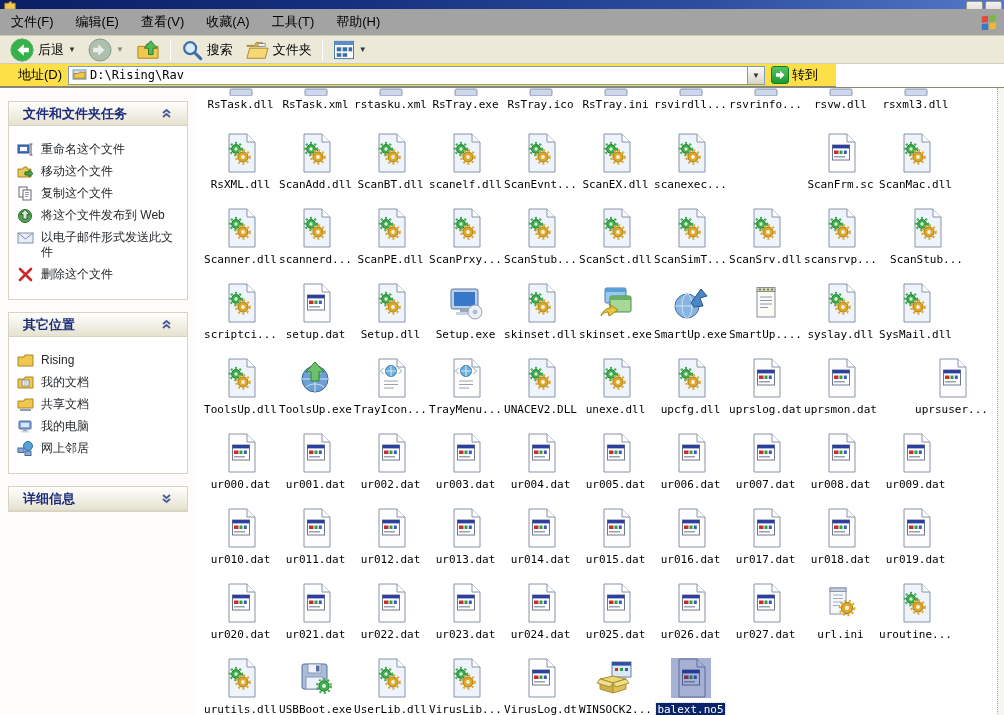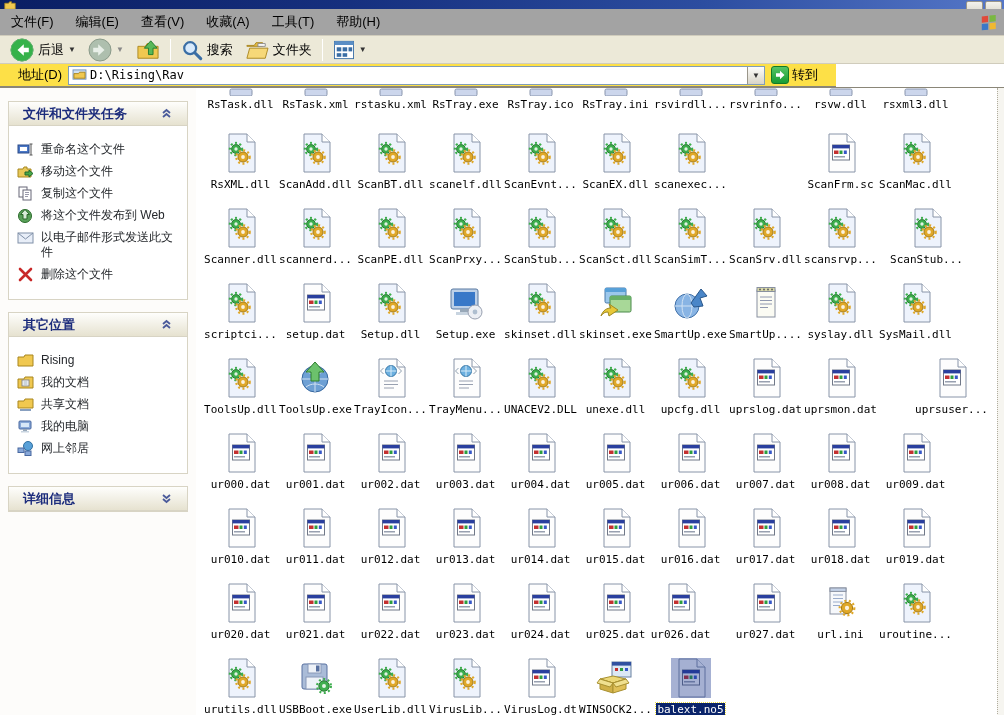--- a/index.html
+++ b/index.html
@@ -1343,21 +1343,21 @@
             <rect x="11.5" y="12" width="17" height="15" fill="#fff" stroke="#707888"></rect>
             <rect x="11.5" y="12" width="17" height="3.4" fill="#2a3f9e"></rect>
             <rect x="13" y="17.5" width="4.5" height="3.5" fill="#c43030"></rect>
             <rect x="18.5" y="17.5" width="3" height="3.5" fill="#2f9e3f"></rect>
             <rect x="22.8" y="17.5" width="3" height="3.5" fill="#3858c8"></rect>
             <rect x="13" y="23" width="11" height="1.5" fill="#98a0b0"></rect>
           </svg>
         </div>
         <div class="file-label"><span>ur025.dat</span></div>
       </div>
-      <div class="file-cell" style="left: 447px; top: 495px;">
+      <div class="file-cell" style="left: 457px; top: 495px;">
         <div class="file-icon">
           <svg width="40" height="40" viewBox="0 0 40 40">
             <path d="M8 1h18l8 8v30H8z" fill="#fdfdfd" stroke="#8894a8"></path>
             <path d="M26 1v8h8" fill="#fff" stroke="#8894a8"></path>
             <rect x="11.5" y="12" width="17" height="15" fill="#fff" stroke="#707888"></rect>
             <rect x="11.5" y="12" width="17" height="3.4" fill="#2a3f9e"></rect>
             <rect x="13" y="17.5" width="4.5" height="3.5" fill="#c43030"></rect>
             <rect x="18.5" y="17.5" width="3" height="3.5" fill="#2f9e3f"></rect>
             <rect x="22.8" y="17.5" width="3" height="3.5" fill="#3858c8"></rect>
             <rect x="13" y="23" width="11" height="1.5" fill="#98a0b0"></rect>

